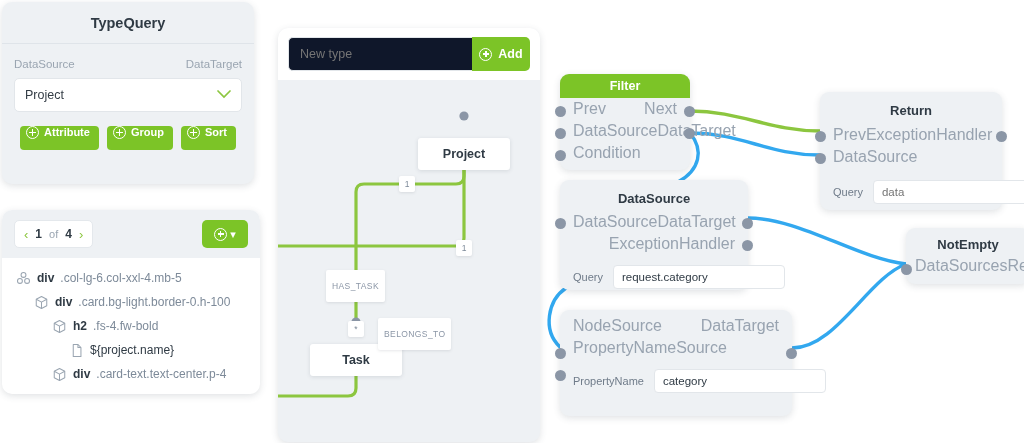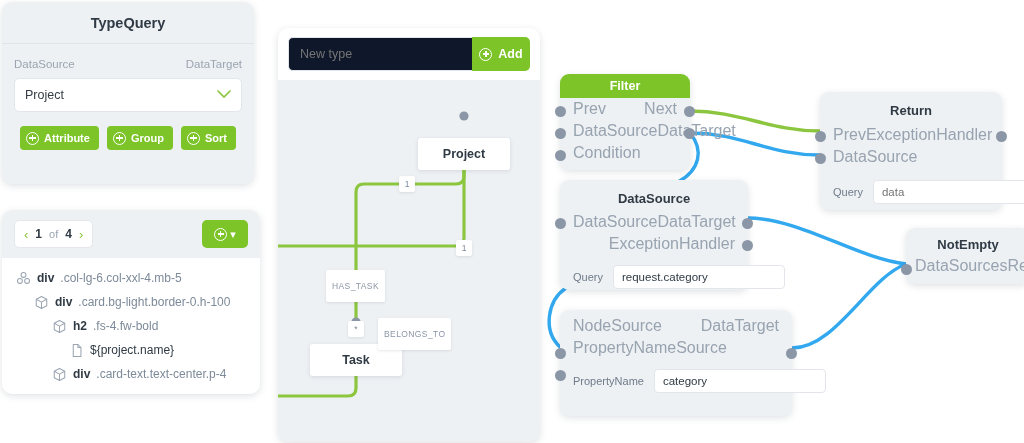--- a/index.html
+++ b/index.html
@@ -36,21 +36,21 @@
     margin: 2px 12px 0 12px; height: 34px; background: #fff;
     border: 1px solid #e2e6ea; border-radius: 5px;
     display: flex; align-items: center; padding: 0 10px;
     font-size: 12.5px; color: #333c45;
   }
   .tq-select .chev { margin-left: auto; }
   .tq-btns { display: flex; gap: 8px; justify-content: center; margin-top: 14px; }
   .gbtn {
     background: #7cc427; color: #fff; border: none; border-radius: 4px;
     height: 24px; padding: 0 9px 0 6px;
-    display: inline-flex; align-items: center; gap: 5px;
+    display: inline-flex; align-items: flex-start; gap: 5px;
     font-size: 11px; font-weight: bold; font-family: "Liberation Sans", sans-serif;
     cursor: pointer;
   }
   .plus-ring {
     width: 13px; height: 13px; border-radius: 50%;
     border: 1.4px solid #fff; position: relative; flex: 0 0 auto;
   }
   .plus-ring::before, .plus-ring::after {
     content: ""; position: absolute; background: #fff;
   }

